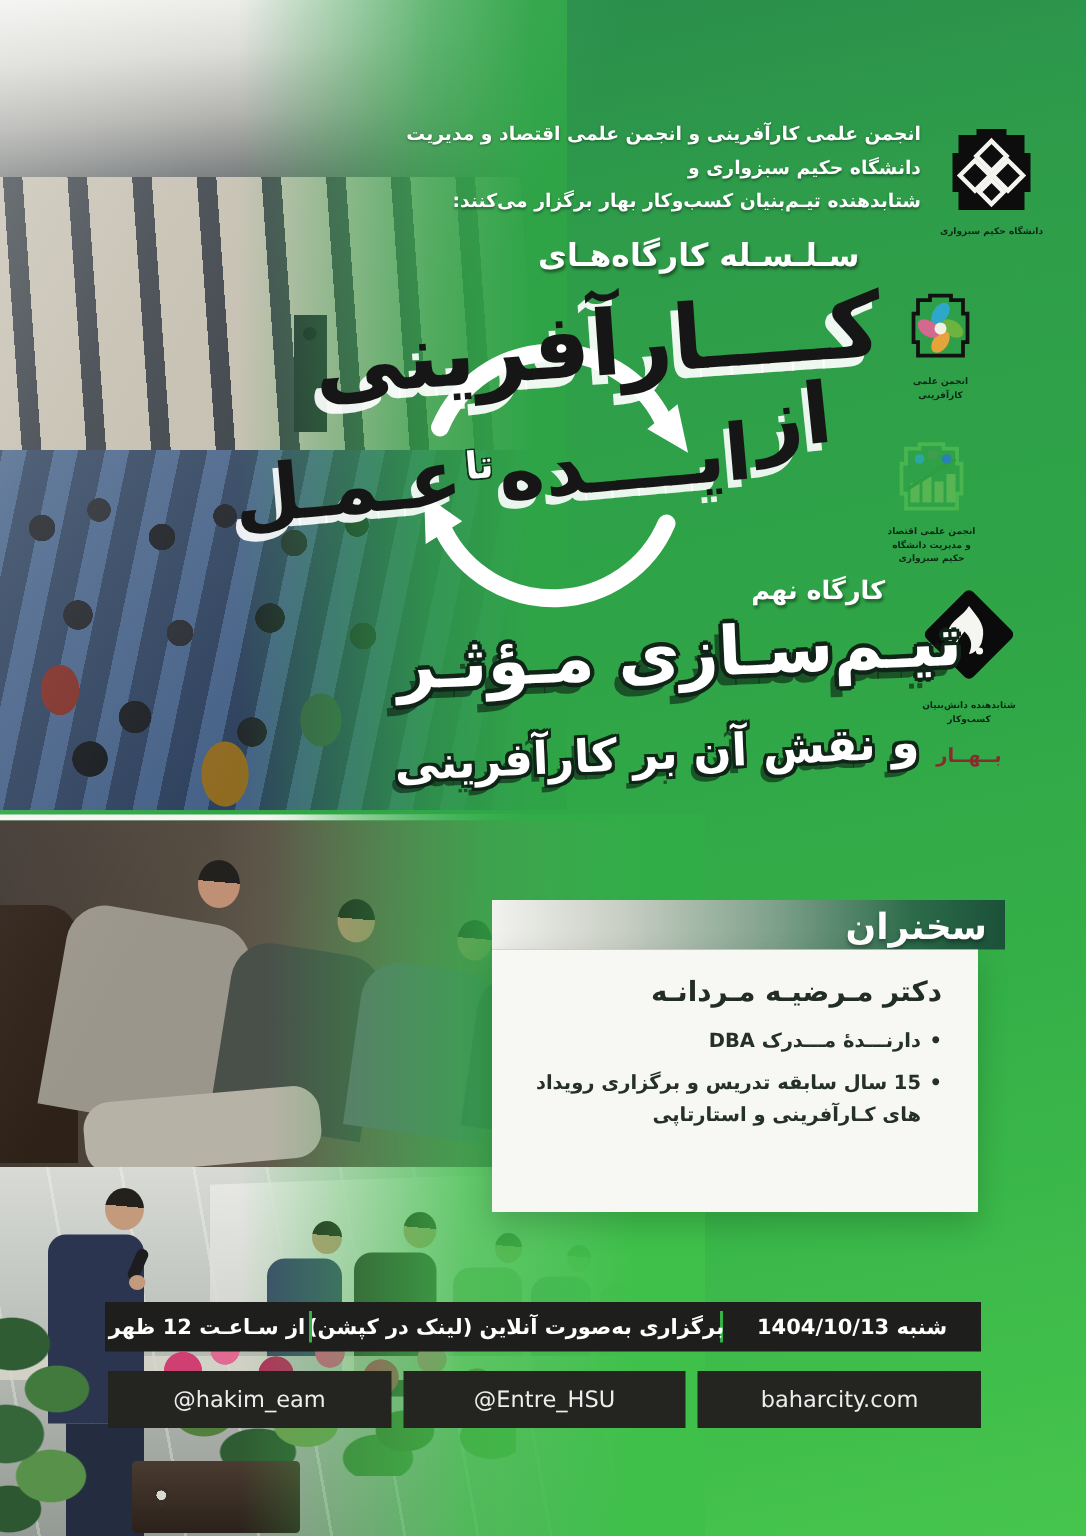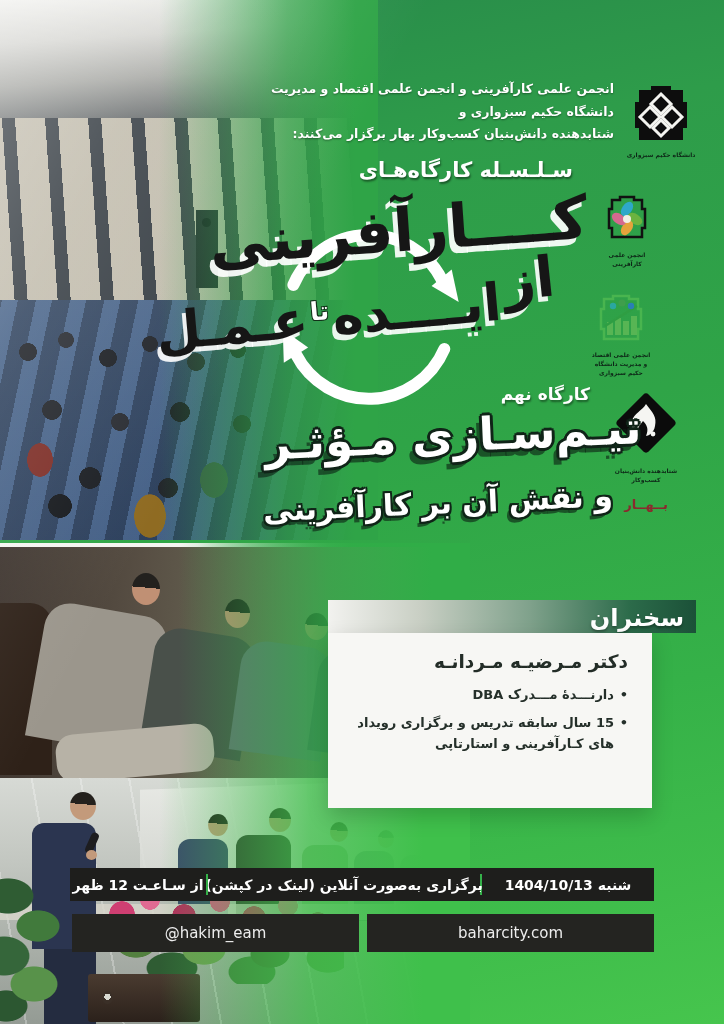--- a/index.html
+++ b/index.html
@@ -157,21 +157,21 @@
   
   .logo-block { position:absolute; z-index:3; text-align:center; color:#0d2617; }
   .logo-caption { font-size:6px; font-weight:bold; line-height:1.5; margin-top:2px; }
   .logo-uni { top:82px; right:20px; width:86px; }
   .logo-assoc1 { top:194px; right:68px; width:58px; }
   .logo-assoc2 { top:292px; right:72px; width:62px; }
   .logo-bahar { top:390px; right:36px; width:84px; }
   .bahar-wordmark { font-size:13px; font-weight:900; color:#8a2a2e; margin-top:13px; }
 
   
-  .speaker-bar { position:absolute; left:328px; top:600px; width:368px; height:33px; z-index:4;
+  .speaker-bar { position:absolute; left:328px; top:600px; width:342px; height:33px; z-index:4;
     background:linear-gradient(to right,#f2f2ef 0%,#c9cfc4 25%,#7fa18b 55%,#2c6b4a 82%,#1b5138 100%); }
   .speaker-bar .label { position:absolute; right:12px; bottom:2px; color:#fff;
     font-size:24px; font-weight:900; line-height:1.1; text-shadow:0 2px 3px rgba(0,0,0,.35); }
   .speaker-card { position:absolute; left:328px; top:633px; width:324px; height:175px; z-index:4;
     background:#f7f7f4; box-shadow:0 8px 20px rgba(0,0,0,.18);
     padding:18px 24px 0 14px; direction:rtl; text-align:right; }
   .speaker-name { font-size:18.5px; font-weight:900; color:#232d27; margin-bottom:13px; }
   .speaker-bullets { list-style:none; }
   .speaker-bullets li { position:relative; padding-right:14px; font-size:13px; font-weight:bold;
     color:#25302a; line-height:1.6; margin-bottom:7px; }
@@ -262,21 +262,21 @@
     <div class="leaves-left"></div>
     <div class="flowers"></div>
     <div class="planter"></div>
     <div class="fade3"></div>
   </div>
 
   <div class="beam"></div>
 
   <div class="org-lines">
     <div>انجمن علمی کارآفرینی و انجمن علمی اقتصاد و مدیریت دانشگاه حکیم سبزواری و</div>
-    <div>شتابدهنده دانش‌بنیان کسب‌وکار بهار برگزار می‌کنند:</div>
+    <div>شتابدهنده تیـم‌بنیان کسب‌وکار بهار برگزار می‌کنند:</div>
   </div>
 
   <div class="logo-block logo-uni">
     <svg width="64" height="62" viewBox="0 0 64 62">
       <path d="M10 8 h12 v-4 h20 v4 h12 v12 h4 v26 h-4 v12 h-44 v-12 h-4 v-26 h4 z" fill="#0d0d0d"></path>
       <g stroke="#f4f4f0" stroke-width="3" fill="none">
         <path d="M32 12 l10 10 -10 10 -10 -10 z"></path>
         <path d="M21 25 l10 10 -10 10 -10 -10 z"></path>
         <path d="M43 25 l10 10 -10 10 -10 -10 z"></path>
         <path d="M32 38 l8 8 -8 8 -8 -8 z"></path>
@@ -354,16 +354,17 @@
   <div class="info-bar">
     <div class="info-seg seg-date">شنبه 1404/10/13</div>
     <div class="info-divider"></div>
     <div class="info-seg seg-mode">برگزاری به‌صورت آنلاین (لینک در کپشن)</div>
     <div class="info-divider"></div>
     <div class="info-seg seg-time">از سـاعـت 12 ظهر</div>
   </div>
 
   <div class="social-row">
     <div class="social-box">@hakim_eam</div>
+    <div class="social-box">@Entre_HSU</div>
     <div class="social-box">baharcity.com</div>
   </div>
 
 </div>
 
 </body></html>

